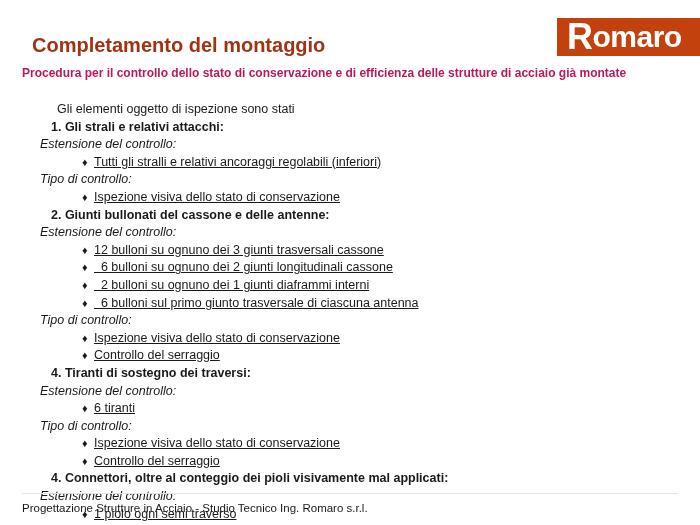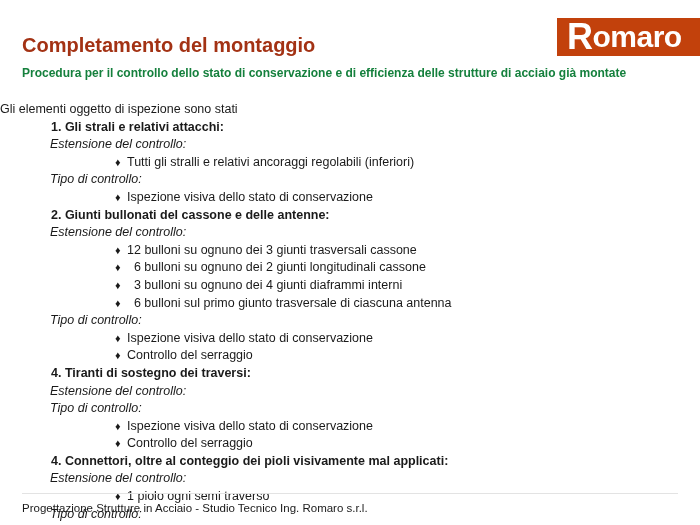--- a/index.html
+++ b/index.html
@@ -47,36 +47,36 @@
     white-space: nowrap;
   }
   .logo-text .cap {
     font-size: 36px;
     line-height: 36px;
     vertical-align: -2px;
   }
 
   .title {
     position: absolute;
-    left: 22px;
+    left: 32px;
     top: 33px;
     color: #a33214;
     font-family: "Liberation Sans", sans-serif;
     font-weight: bold;
     font-size: 20px;
     line-height: 24px;
     white-space: nowrap;
     text-align: right;
   }
 
   .subtitle {
     position: absolute;
     left: 22px;
     top: 65px;
-    color: #15803d;
+    color: #be185d;
     font-family: "Liberation Sans", sans-serif;
     font-weight: bold;
     font-size: 12px;
     line-height: 16px;
     white-space: nowrap;
   }
 
   
   .body-block {
     position: absolute;
@@ -86,24 +86,24 @@
   }
 
   .line {
     font-family: "Liberation Sans", sans-serif;
     font-size: 12.5px;
     line-height: 17.6px;
     color: #1a1a1a;
     white-space: pre;
   }
 
-  .line.intro      { }
+  .line.intro      { padding-left: 57px; }
   .line.heading    { padding-left: 51px; font-weight: bold; font-size: 12.5px; }
-  .line.label      { padding-left: 50px; font-style: italic; font-size: 12.5px; }
-  .line.bullet     { padding-left: 115px; }
+  .line.label      { padding-left: 40px; font-style: italic; font-size: 12.5px; }
+  .line.bullet     { padding-left: 82px; text-decoration: underline; }
 
   .bullet-glyph {
     display: inline-block;
     width: 12px;
     font-size: 11px;
     color: #1a1a1a;
   }
 
   
   .footer-rule {
@@ -143,27 +143,28 @@
     <div id="sections-host">
         <div class="line heading">1. Gli strali e relativi attacchi:</div>
         <div class="line label">Estensione del controllo:</div>
         <div class="line bullet"><span class="bullet-glyph">♦</span><span>Tutti gli stralli e relativi ancoraggi regolabili (inferiori)</span></div>
         <div class="line label">Tipo di controllo:</div>
         <div class="line bullet"><span class="bullet-glyph">♦</span><span>Ispezione visiva dello stato di conservazione</span></div>
         <div class="line heading">2. Giunti bullonati del cassone e delle antenne:</div>
         <div class="line label">Estensione del controllo:</div>
         <div class="line bullet"><span class="bullet-glyph">♦</span><span>12 bulloni su ognuno dei 3 giunti trasversali cassone</span></div>
         <div class="line bullet"><span class="bullet-glyph">♦</span><span>  6 bulloni su ognuno dei 2 giunti longitudinali cassone</span></div>
-        <div class="line bullet"><span class="bullet-glyph">♦</span><span>  3 bulloni su ognuno dei 4 giunti diaframmi interni</span></div>
+        <div class="line bullet"><span class="bullet-glyph">♦</span><span>  2 bulloni su ognuno dei 1 giunti diaframmi interni</span></div>
         <div class="line bullet"><span class="bullet-glyph">♦</span><span>  6 bulloni sul primo giunto trasversale di ciascuna antenna</span></div>
         <div class="line label">Tipo di controllo:</div>
         <div class="line bullet"><span class="bullet-glyph">♦</span><span>Ispezione visiva dello stato di conservazione</span></div>
         <div class="line bullet"><span class="bullet-glyph">♦</span><span>Controllo del serraggio</span></div>
         <div class="line heading">4. Tiranti di sostegno dei traversi:</div>
         <div class="line label">Estensione del controllo:</div>
+        <div class="line bullet"><span class="bullet-glyph">♦</span><span>6 tiranti</span></div>
         <div class="line label">Tipo di controllo:</div>
         <div class="line bullet"><span class="bullet-glyph">♦</span><span>Ispezione visiva dello stato di conservazione</span></div>
         <div class="line bullet"><span class="bullet-glyph">♦</span><span>Controllo del serraggio</span></div>
         <div class="line heading">4. Connettori, oltre al conteggio dei pioli visivamente mal applicati:</div>
         <div class="line label">Estensione del controllo:</div>
         <div class="line bullet"><span class="bullet-glyph">♦</span><span>1 piolo ogni semi traverso</span></div>
         <div class="line label">Tipo di controllo:</div>
       </div>
   </div>
 

